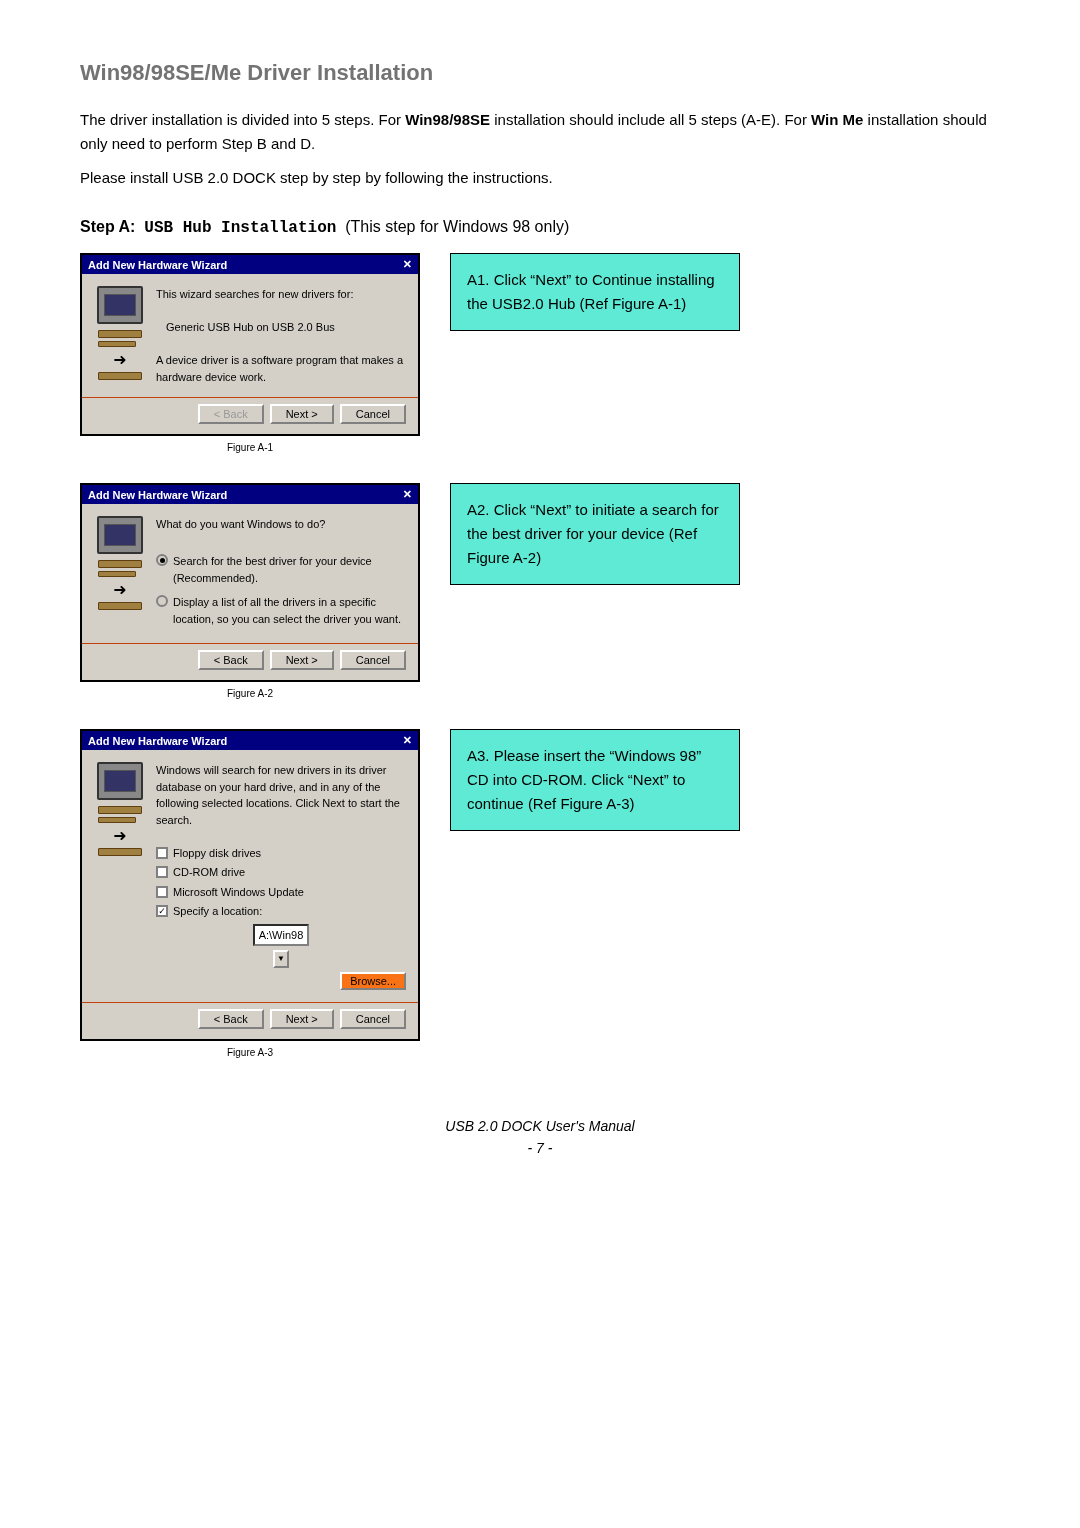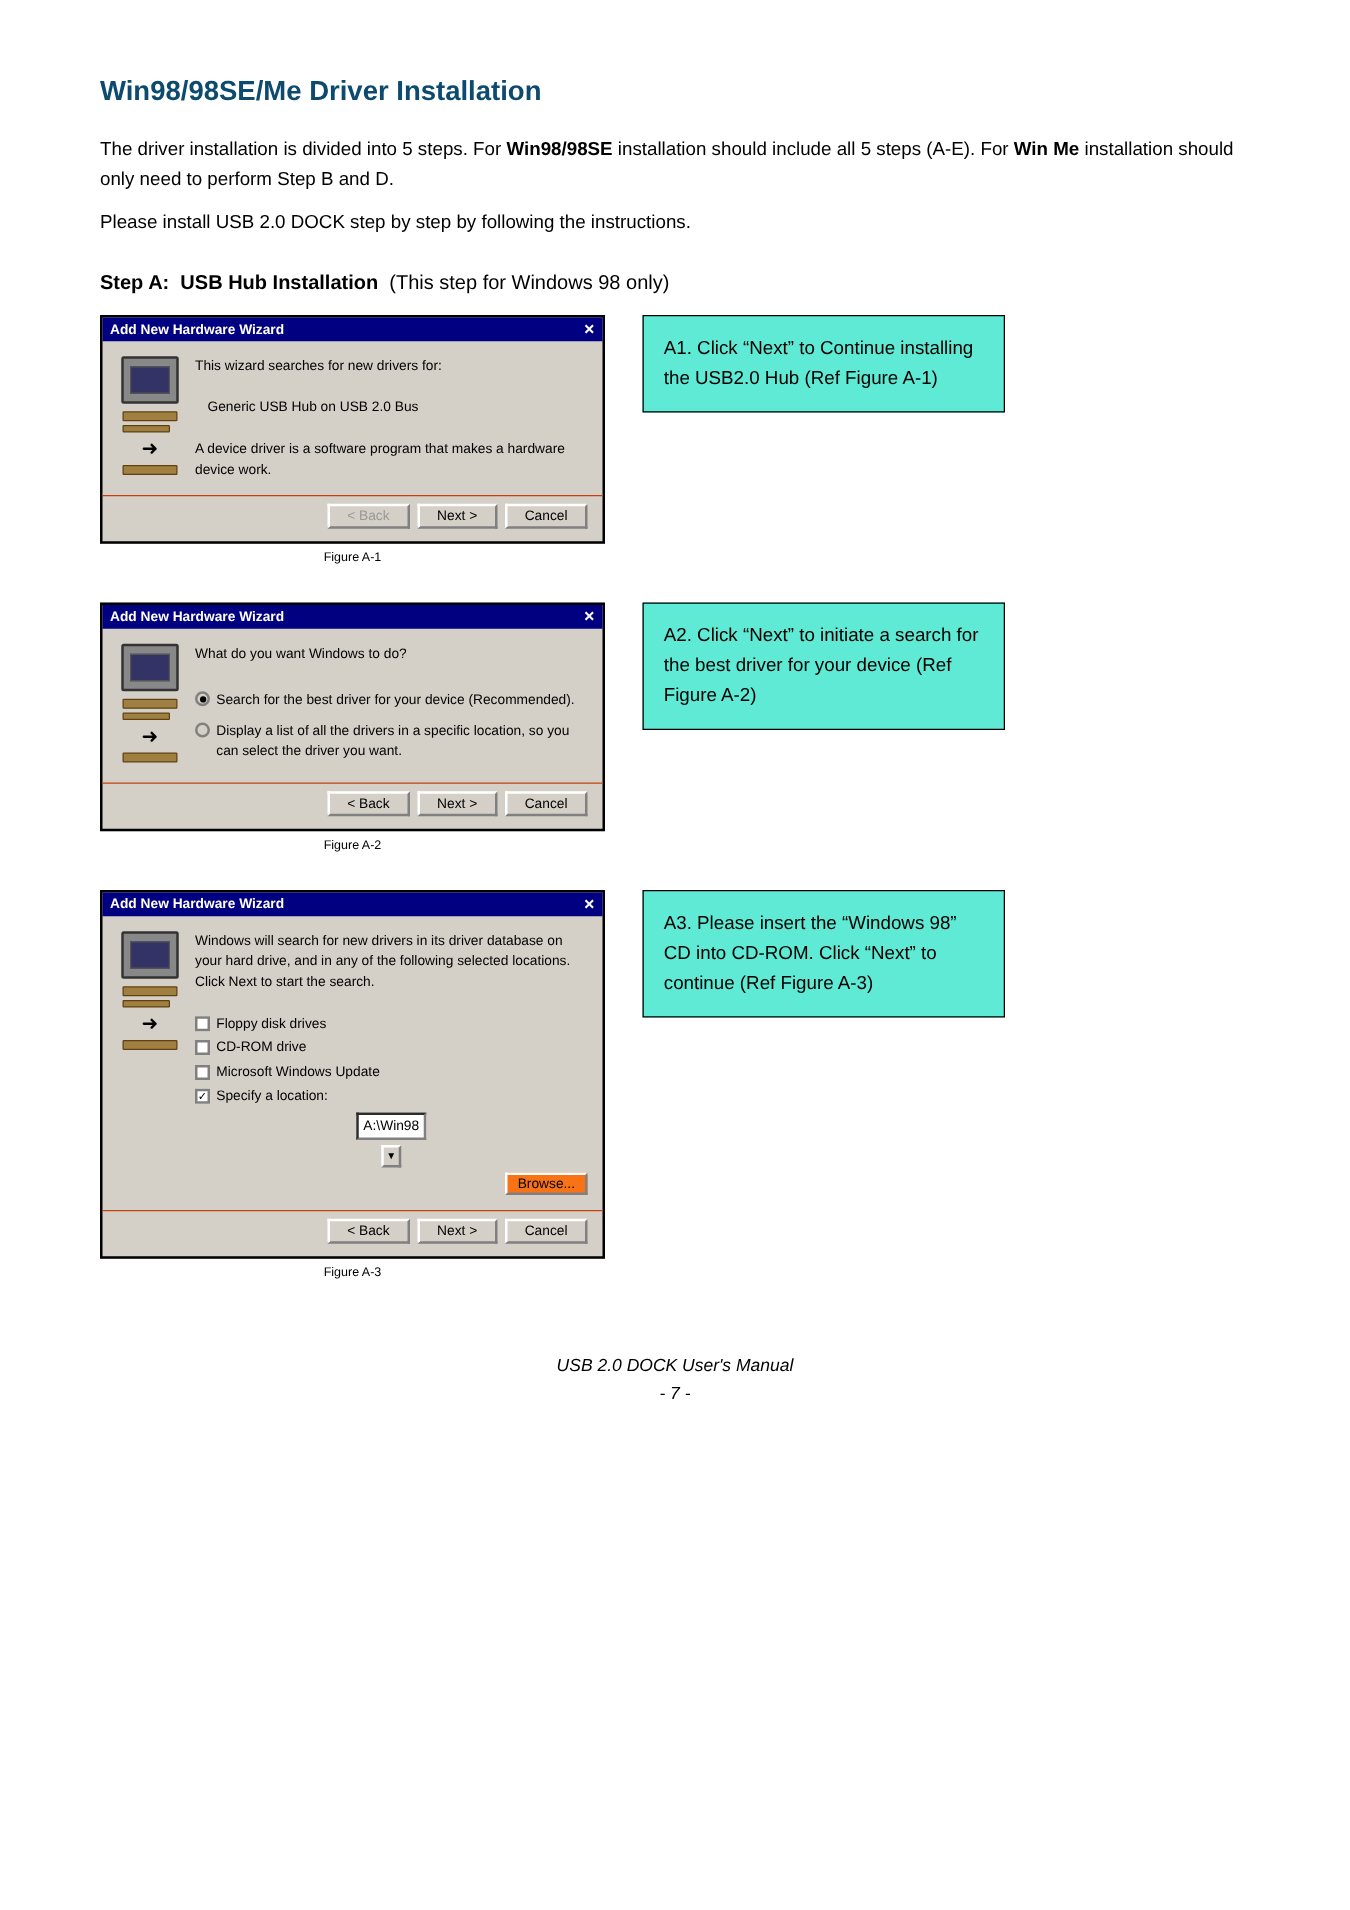--- a/index.html
+++ b/index.html
@@ -11,41 +11,42 @@
       width: 1080px;
       min-height: 1528px;
       padding: 60px 80px 60px 80px;
     }
 
     .page-title {
       font-family: 'Arial Black', Arial, sans-serif;
       font-weight: 900;
       font-size: 22px;
       margin-bottom: 22px;
-      color: #0c4a6e;
+      color: #737373;
     }
 
     .intro-text {
       font-size: 15px;
       line-height: 1.6;
       margin-bottom: 10px;
     }
 
     .step-header {
       font-size: 16px;
       font-weight: bold;
       margin: 28px 0 16px 0;
     }
 
     .step-header .step-label {
       font-weight: bold;
     }
 
     .step-header .step-title {
       font-weight: bold;
+      font-family: Liberation Mono, monospace;
     }
 
     .step-header .step-note {
       font-weight: normal;
     }
 
     .figure-row {
       display: flex;
       flex-direction: row;
       align-items: flex-start;
@@ -62,21 +63,21 @@
     .figure-caption {
       font-size: 10px;
       margin-top: 6px;
       text-align: center;
     }
 
     
     .win98-dialog {
       border: 2px solid #000;
       background: #d4d0c8;
-      width: 404px;
+      width: 340px;
       font-family: 'Arial', sans-serif;
       font-size: 11px;
     }
 
     .win98-titlebar {
       background: #000080;
       color: #fff;
       font-weight: bold;
       font-size: 11px;
       padding: 3px 6px;

